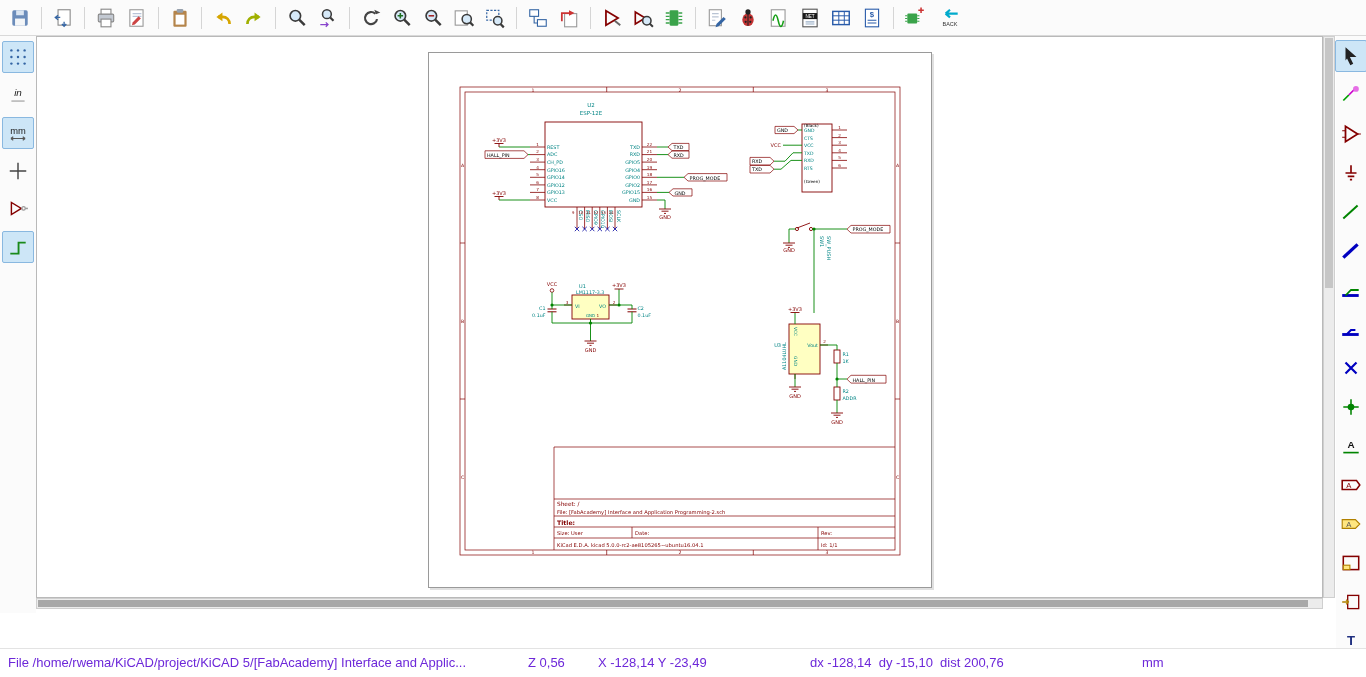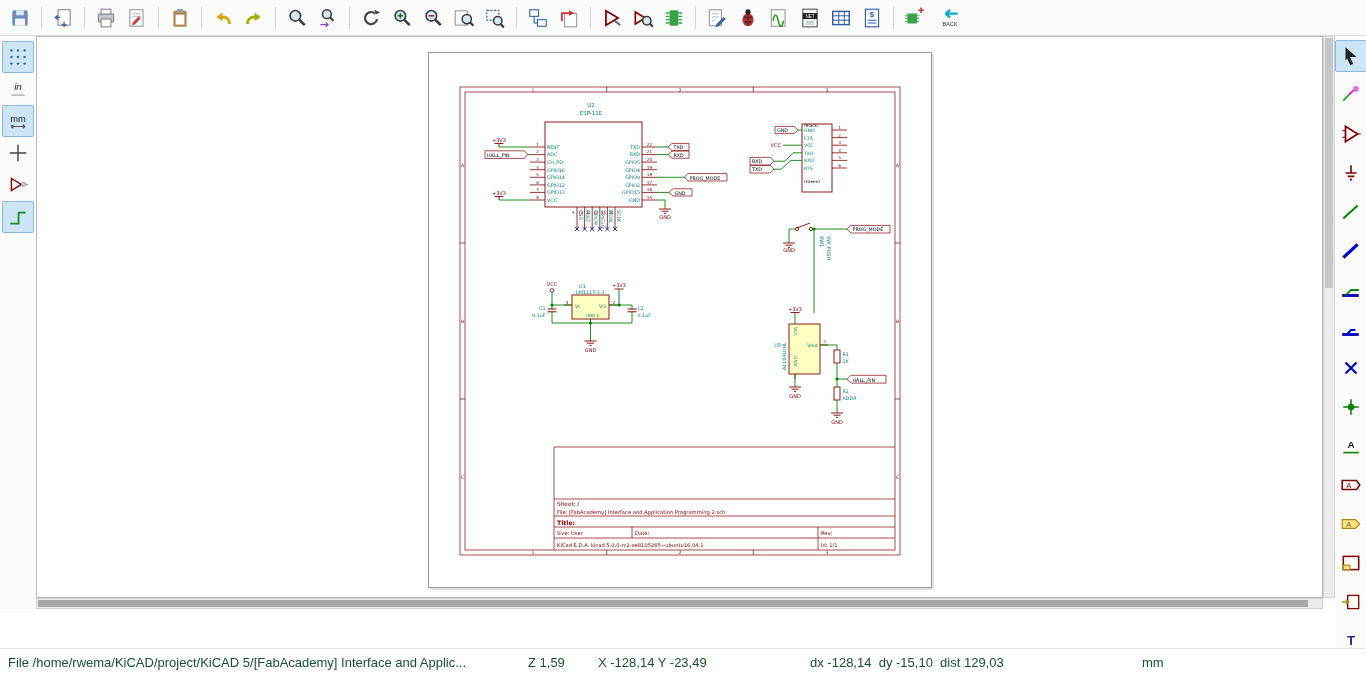--- a/index.html
+++ b/index.html
@@ -9,21 +9,21 @@
   .toolbar-top{position:absolute;left:0;top:0;width:1366px;height:36px;background:#fbfbfb;
     border-bottom:1px solid #d9d9d9;display:flex;align-items:center;padding-left:6px;
     box-sizing:border-box;gap:3px;}
   .tb{width:28px;height:28px;border:none;background:transparent;padding:2px;display:flex;
     align-items:center;justify-content:center;border-radius:2px;cursor:pointer;}
   .tb.wide{width:36px;}
   .tb svg{width:22px;height:22px;}
   .sep{width:1px;height:22px;background:#d5d5d5;margin:0 4px;flex:none;}
   
   .toolbar-left{position:absolute;left:0;top:36px;width:36px;height:572px;background:#fbfbfb;
-    display:flex;flex-direction:column;align-items:center;padding-top:5px;}
+    display:flex;flex-direction:column;align-items:center;padding-top:5px;gap:6px;}
   .toolbar-right{position:absolute;left:1336px;top:36px;width:30px;height:640px;background:#fbfbfb;
     display:flex;flex-direction:column;align-items:center;padding-top:4px;gap:7px;}
   .tbtn{width:28px;height:28px;display:flex;align-items:center;justify-content:center;
     border:1px solid transparent;border-radius:2px;background:transparent;padding:1px;cursor:pointer;}
   .tbtn svg{width:22px;height:22px;}
   .tbtn.active{background:#cde6f7;border-color:#89b8e0;}
   
   .canvas{position:absolute;left:36px;top:36px;width:1287px;height:562px;background:#fff;
     border:1px solid #b9b9b9;box-sizing:border-box;}
   .sheet{position:absolute;left:391px;top:15px;width:502px;height:534px;background:#fff;
@@ -32,21 +32,21 @@
   #schsvg text{font-family:"DejaVu Sans",sans-serif;}
   
   .hscroll{position:absolute;left:36px;top:598px;width:1287px;height:11px;background:#ececec;
     border:1px solid #cfcfcf;box-sizing:border-box;}
   .hthumb{position:absolute;left:1px;top:1px;height:7px;width:1270px;background:#a8a8a8;}
   .vscroll{position:absolute;left:1323px;top:36px;width:12px;height:562px;background:#ececec;
     border:1px solid #cfcfcf;box-sizing:border-box;}
   .vthumb{position:absolute;left:1px;top:1px;width:8px;height:250px;background:#c6c6c6;}
   
   .statusbar{position:absolute;left:0;bottom:0;width:1366px;height:28px;background:#fff;
-    border-top:1px solid #e3e3e3;font-size:13px;color:#14532d;}
+    border-top:1px solid #e3e3e3;font-size:13px;color:#6d28d9;}
   .statusbar span{position:absolute;top:6px;white-space:pre;}
 </style>
 </head>
 <body>
 
 <div class="toolbar-top">
   <button class="tb">
       <svg viewBox="0 0 20 20">
         <rect x="3" y="3" width="14" height="14" rx="1.5" fill="#6b8cba"></rect>
         <rect x="6.5" y="3" width="7" height="4.5" fill="#dbe6f2"></rect>
@@ -597,17 +597,17 @@
   <div class="tbtn">
       <svg viewBox="0 0 20 20">
         <text x="10" y="14" font-size="12" text-anchor="middle" fill="#203080" font-weight="bold">T</text>
         <path d="M3 17h14" stroke="#999"></path>
       </svg>
     </div>
 </div>
 
 <div class="statusbar">
   <span style="left:8px">File /home/rwema/KiCAD/project/KiCAD 5/[FabAcademy] Interface and Applic...</span>
-  <span style="left:528px">Z 1,59</span>
+  <span style="left:528px">Z 0,56</span>
   <span style="left:598px">X -128,14 Y -23,49</span>
-  <span style="left:810px">dx -128,14  dy -15,10  dist 129,03</span>
+  <span style="left:810px">dx -128,14  dy -15,10  dist 200,76</span>
   <span style="left:1142px">mm</span>
 </div>
 
 </body></html>

